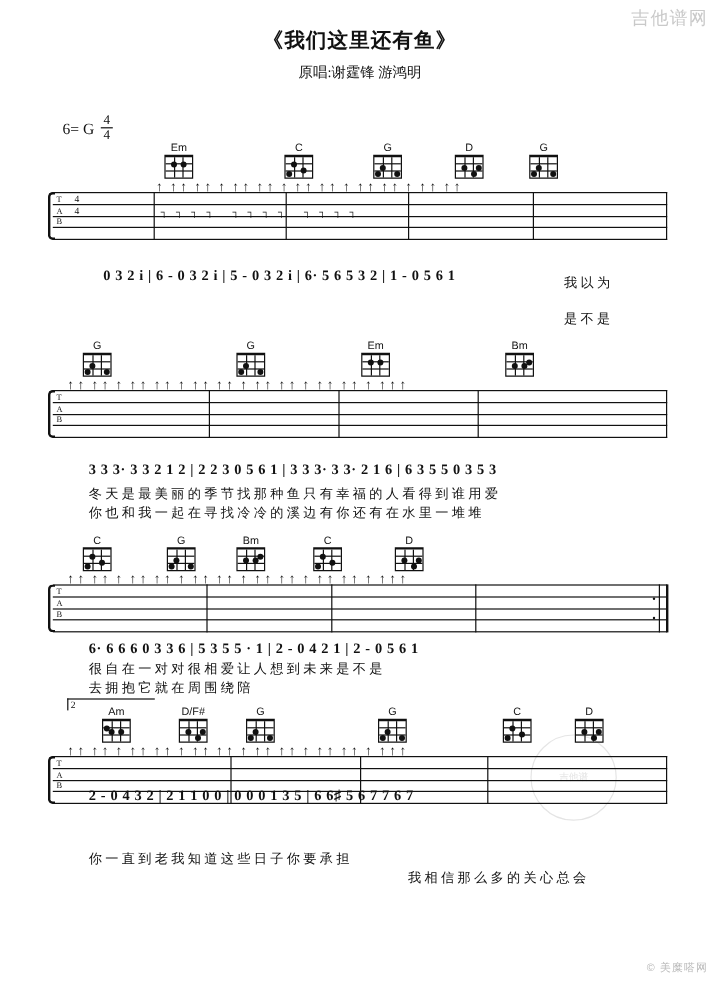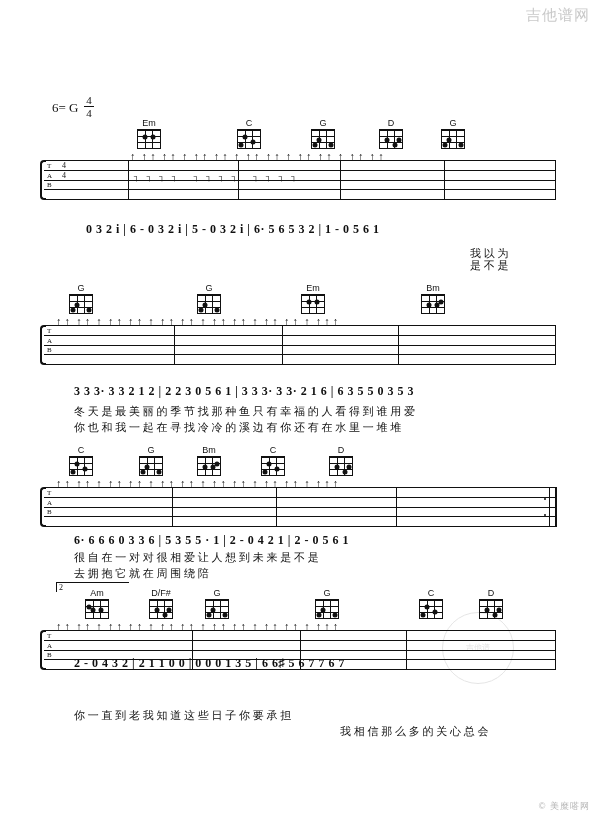--- a/index.html
+++ b/index.html
@@ -234,20 +234,22 @@
 </style>
 </head>
 <body>
 
 <div class="sheet">
 
   <div class="wm-top">吉他谱网</div>
   <div class="wm-bottom">© 美糜嗒网</div>
   <div class="wm-circle">吉他谱</div>
 
+  <div class="title">《我们这里还有鱼》</div>
+  <div class="subtitle">原唱:谢霆锋 游鸿明</div>
 
   <div class="keysig">6= G</div>
   <div class="meter">
     <span>4</span>
     <div class="bar"></div>
     <span>4</span>
   </div>
 
   <div class="system">
 
@@ -303,21 +305,21 @@
     <div class="barline" style="left:238px; top:160px;"></div>
     <div class="barline" style="left:340px; top:160px;"></div>
     <div class="barline" style="left:444px; top:160px;"></div>
     <div class="tab-end" style="left:555px; top:160px;"></div>
 
     <div class="fingering" style="left:134px; top:172px; letter-spacing:7px;">
       ┐┐┐┐&nbsp;┐┐┐┐&nbsp;┐┐┐┐
     </div>
 
     <div class="numrow" style="left:86px; top:222px;">0 3 2 i | 6 -  0 3 2 i | 5 -  0 3 2 i | 6·  5 6 5  3 2 | 1 -  0 5 6 1</div>
-    <div class="lyricrow" style="left:470px; top:246px;">我 以 为</div>
+    <div class="lyricrow" style="left:470px; top:228px;">我 以 为</div>
     <div class="lyricrow" style="left:470px; top:258px;">是 不 是</div>
   </div>
 
   <div class="system">
     <div class="chord" style="left:64px; top:283px;">
       <div class="cname">G</div>
       <div class="grid">
         <div class="dot" style="left:15%; top:80%;"></div>
         <div class="dot" style="left:33%; top:55%;"></div>
         <div class="dot" style="left:85%; top:80%;"></div>

